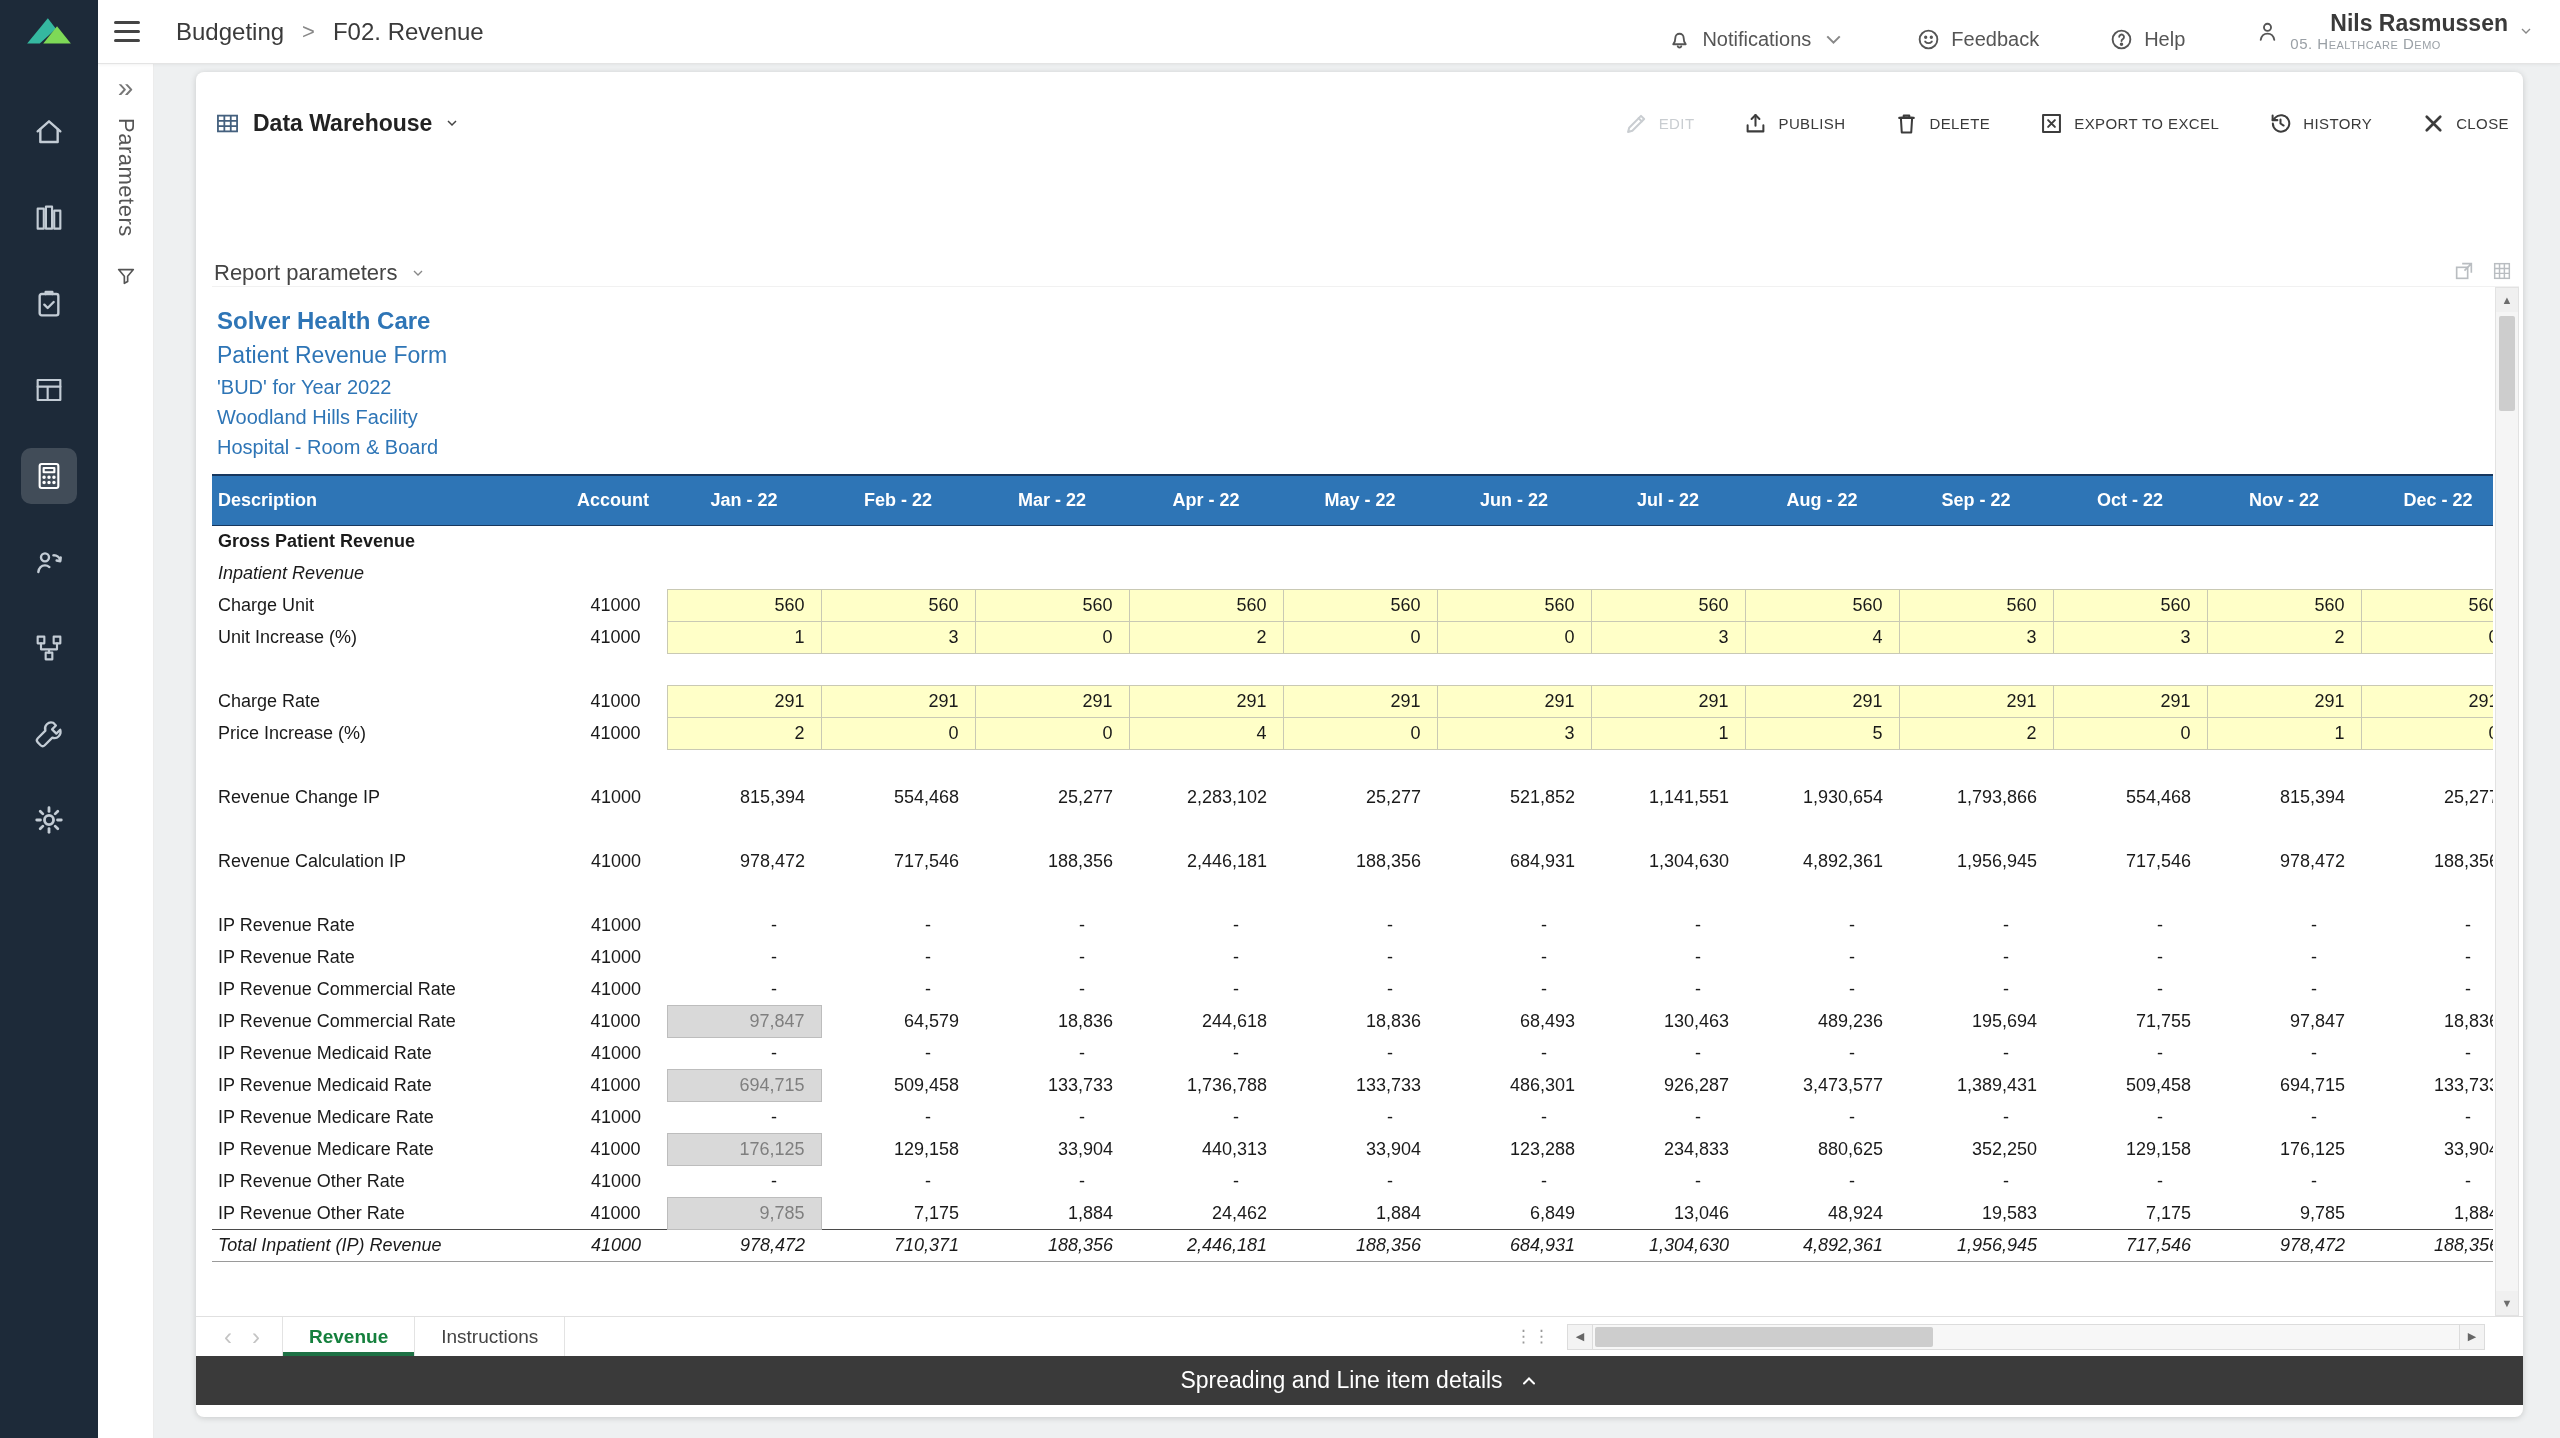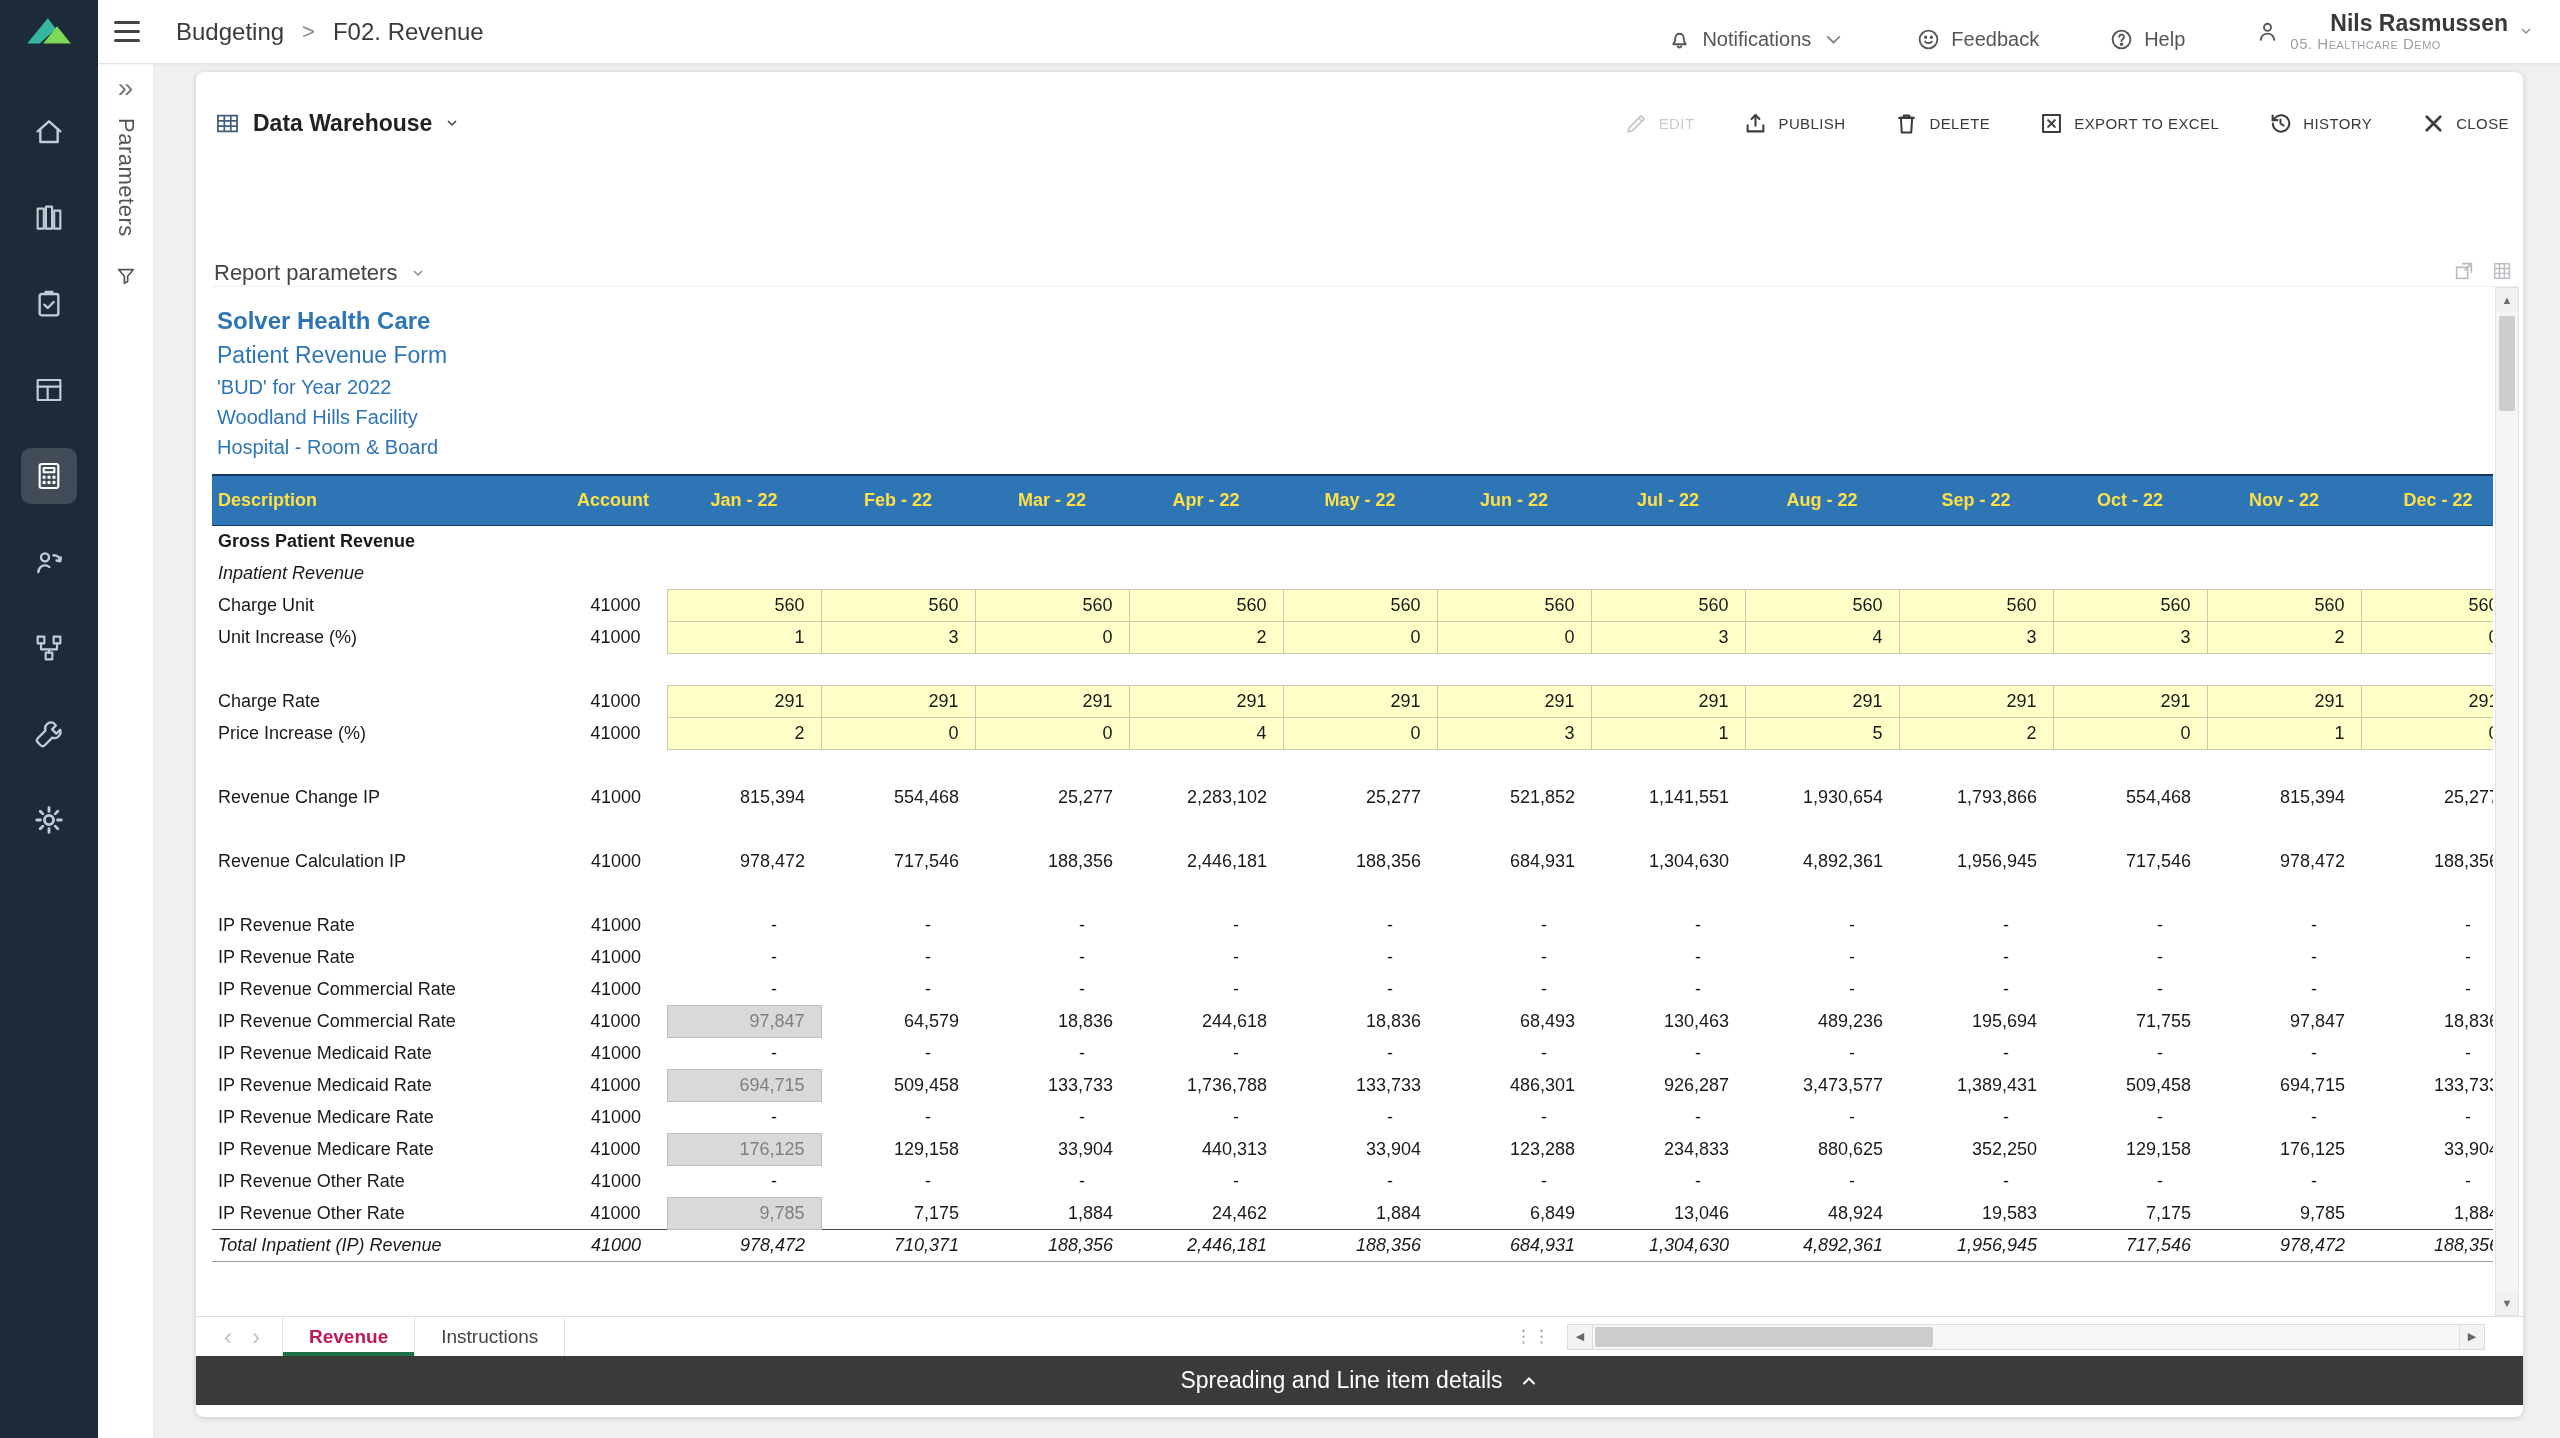--- a/index.html
+++ b/index.html
@@ -77,21 +77,21 @@
   .report-region { flex:1; min-height:0; position:relative; margin:0 4px 0 16px; border-top:1px solid #f1f1f1; }
   .grid-clip { position:absolute; left:0; top:0; right:26px; bottom:0; overflow:hidden; }
   .titles { padding:16px 0 12px 5px; }
   .t0 { font-size:24px; font-weight:bold; color:var(--title-blue,#2e75b6); line-height:35px; }
   .t1 { font-size:23px; color:var(--title-blue,#2e75b6); line-height:34px; }
   .t2 { font-size:20px; color:var(--title-blue,#2e75b6); line-height:30px; }
 
   table.grid { border-collapse:collapse; table-layout:fixed; width:2303px; }
   col.col-desc { width:355px; } col.col-acct { width:100px; } col.col-m { width:154px; }
   .grid th {
-    background:var(--header-blue,#2e75b6); color:#fde047; font-size:18px; font-weight:bold;
+    background:var(--header-blue,#2e75b6); color:#ffffff; font-size:18px; font-weight:bold;
     height:34px; padding:14px; border-top:2px solid #17375e; border-bottom:1px solid #17375e; white-space:nowrap;
   }
   .grid th.c-desc { text-align:left; padding-left:6px; }
   .grid th.c-acct { text-align:left; padding-left:10px; }
   .grid th.c-month { text-align:center; }
   .grid td { height:32px; padding:0; font-size:18px; color:#1a1a1a; white-space:nowrap; overflow:hidden; }
   .grid td.c-desc { text-align:left; padding-left:6px; }
   .grid td.c-acct { text-align:right; padding-right:26px; }
   .grid td.c-val { text-align:right; padding-right:16px; }
   .grid td.c-val.dash { padding-right:44px; }
@@ -107,21 +107,21 @@
   .v-btn.up { top:0; } .v-btn.down { bottom:0; }
   .v-thumb { position:absolute; left:3px; top:28px; width:16px; height:95px; background:#cdcdcd; border-radius:2px; cursor:grab; }
 
   
   .tab-strip { height:40px; flex-shrink:0; display:flex; align-items:stretch; border-top:1px solid #e0e0e0; background:#fff; padding-left:22px; }
   .tab-pager { display:flex; align-items:center; gap:20px; color:#c4c4c4; font-size:24px; padding:0 22px 0 6px; }
   .tab-pager span { cursor:pointer; line-height:1; }
   .sheet-tabs { display:flex; align-items:stretch; }
   .tab { display:flex; align-items:center; padding:0 26px; font-size:19px; color:#444; border-right:1px solid #e3e3e3; cursor:pointer; }
   .tab:first-child { border-left:1px solid #e3e3e3; }
-  .tab.active { font-weight:bold; color:#be185d; box-shadow:inset 0 -4px 0 var(--tab-green,#1e7145); }
+  .tab.active { font-weight:bold; color:#15803d; box-shadow:inset 0 -4px 0 var(--tab-green,#1e7145); }
   .h-scroll { margin-left:auto; display:flex; align-items:center; margin-right:38px; }
   .drag-dots { color:#9a9a9a; font-size:17px; margin-right:16px; letter-spacing:1px; cursor:col-resize; }
   .h-btn { width:26px; height:26px; flex-shrink:0; background:#f3f3f3; border:1px solid #dcdcdc; display:flex; align-items:center; justify-content:center; font-size:11px; color:#666; cursor:pointer; }
   .h-track { width:866px; height:26px; background:#f7f7f7; border-top:1px solid #dcdcdc; border-bottom:1px solid #dcdcdc; position:relative; }
   .h-thumb { position:absolute; left:2px; top:2px; height:20px; width:338px; background:#cdcdcd; border-radius:2px; cursor:grab; }
 
   
   .footer-bar { height:49px; flex-shrink:0; background:var(--footer-bg,#3a3a3a); color:#fff; display:flex; align-items:center; justify-content:center; gap:16px; font-size:23px; cursor:pointer; }
   .footer-bar svg { width:20px; height:20px; }
 </style>

